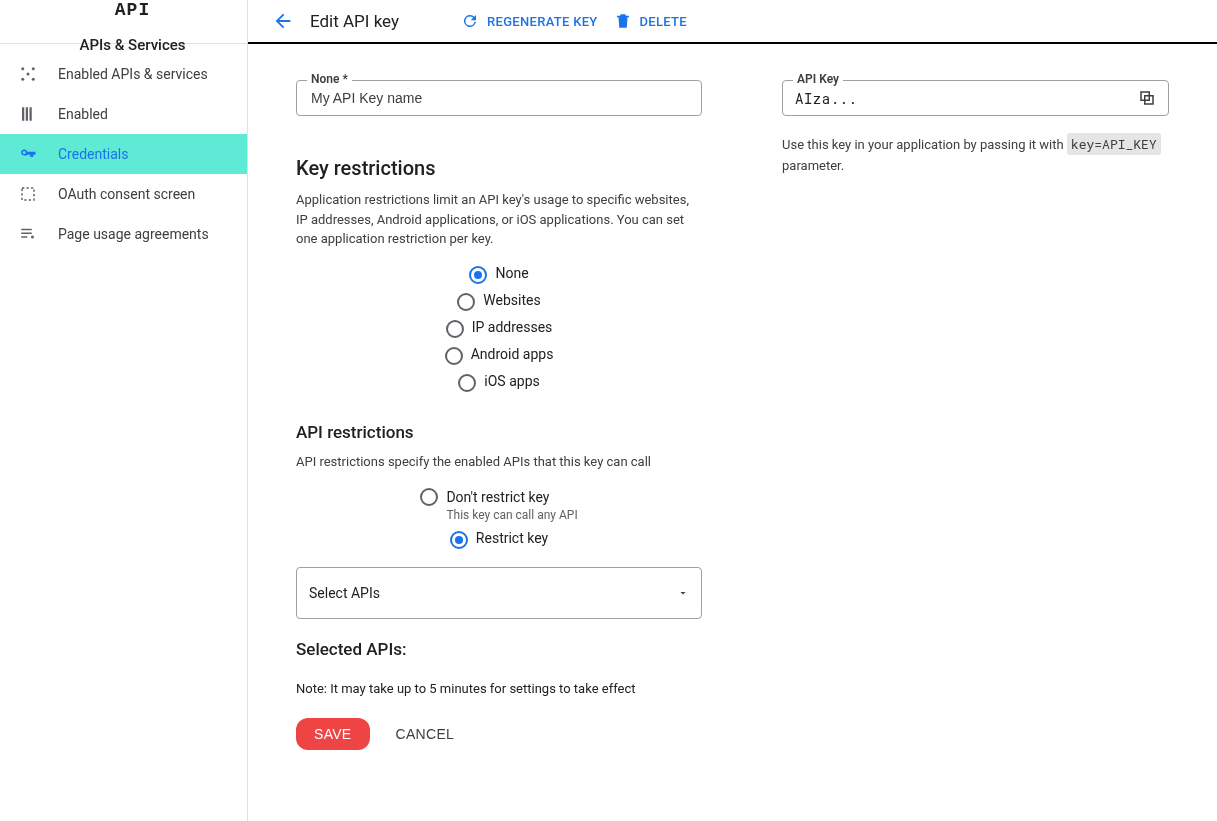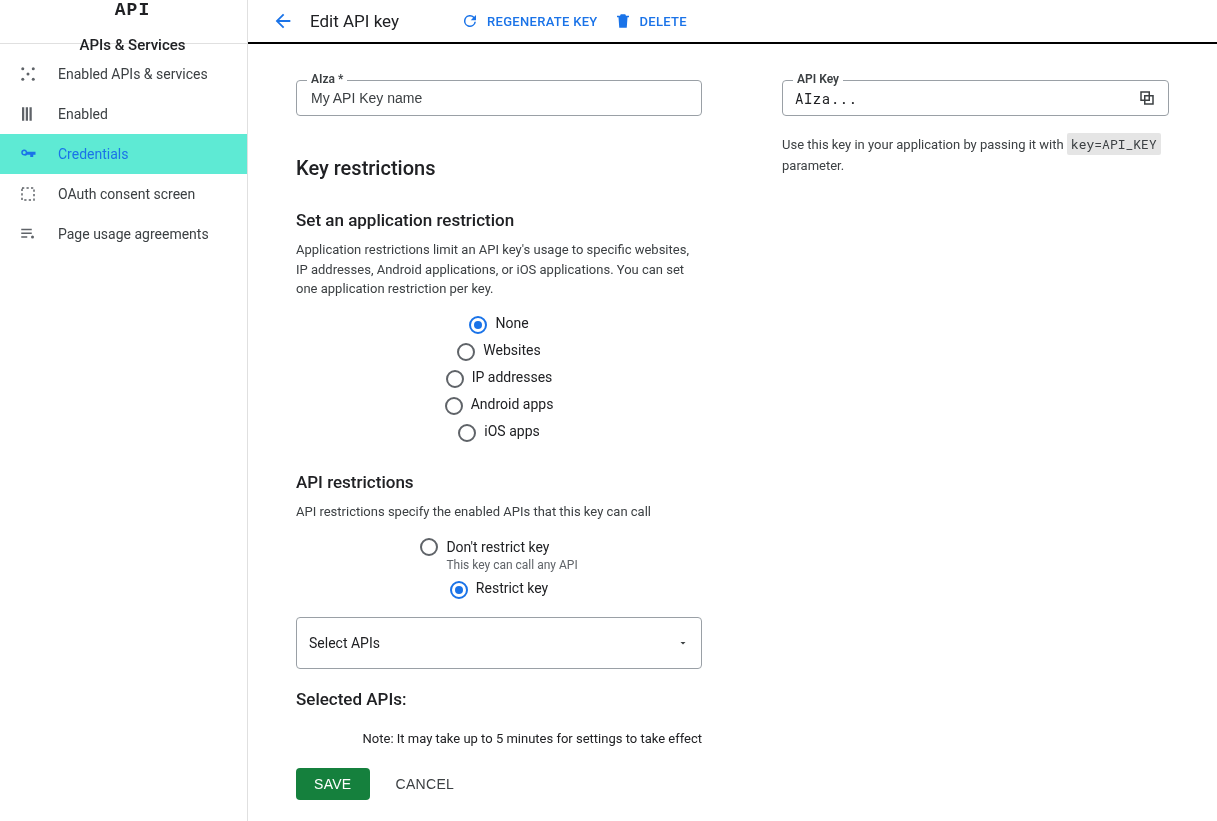--- a/index.html
+++ b/index.html
@@ -45,24 +45,24 @@
   .radio-row { display:flex; align-items:flex-start; gap:8px; cursor:pointer; }
   .radio { width:18px; height:18px; border:2px solid #5f6368; border-radius:50%; flex-shrink:0; position:relative; margin-top:1px; }
   .radio.checked { border-color:#1a73e8; }
   .radio.checked::after { content:""; position:absolute; inset:3px; background:#1a73e8; border-radius:50%; }
   .radio-label { font-size:14px; color:#202124; }
   .radio-sublabel { display:block; font-size:12px; color:#5f6368; margin-top:2px; }
 
   .select { margin-top:18px; border:1px solid #9aa0a6; border-radius:4px; height:52px; display:flex; align-items:center; justify-content:space-between; padding:0 12px; font-size:14px; cursor:pointer; }
   .select .caret { color:#3c4043; }
 
-  .note { font-size:13px; margin-top:22px;text-align:right; }
+  .note { font-size:13px; margin-top:22px; }
 
   .btn-row { display:flex; gap:20px; margin-top:22px; align-items:center; }
-  .btn-primary { background:#15803d; color:#fff; border:none; border-radius:4px; padding:0 18px; height:32px; font-size:14px; font-weight:500; letter-spacing:.3px; cursor:pointer; }
+  .btn-primary { background:#ef4444; color:#fff; border:none; border-radius:12px; padding:0 18px; height:32px; font-size:14px; font-weight:500; letter-spacing:.3px; cursor:pointer; }
   .btn-flat { color:#3c4043; font-size:14px; font-weight:500; letter-spacing:.3px; cursor:pointer; background:none; border:none; }
 
   svg { display:block; }
 </style>
 </head>
 <body>
 
 <div class="app">
 
   <aside class="sidebar">
@@ -150,27 +150,26 @@
         </span>
         <span>DELETE</span>
       </span>
     </div>
 
     <div class="content">
       <div class="cols">
 
         <div class="col-left">
           <div class="field">
-            <span class="field-label">AIza *</span>
+            <span class="field-label">None *</span>
             <input class="text-input" type="text" value="My API Key name" style="">
           </div>
 
           <h2 class="section">Key restrictions</h2>
 
-          <h3 class="subsection">Set an application restriction</h3>
           <p class="sub-desc">Application restrictions limit an API key's usage to specific websites, IP addresses, Android applications, or iOS applications. You can set one application restriction per key.</p>
 
           <div class="radio-list">
             <label class="radio-row">
               <span class="radio checked"></span>
               <span class="radio-label">None</span>
             </label>
             <label class="radio-row">
               <span class="radio"></span>
               <span class="radio-label">Websites</span>

